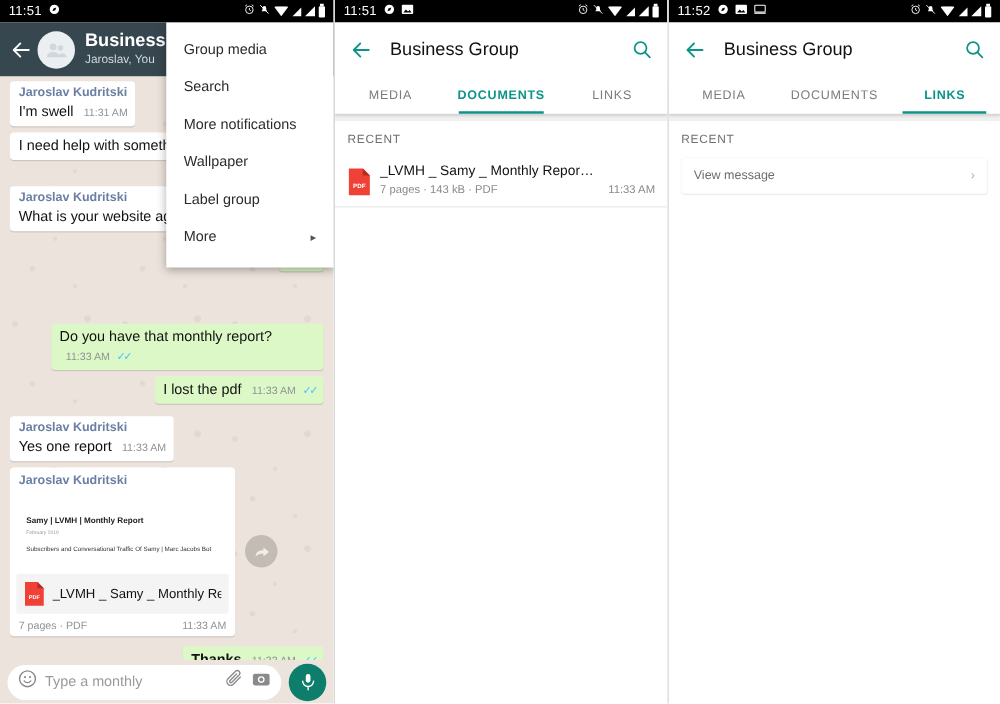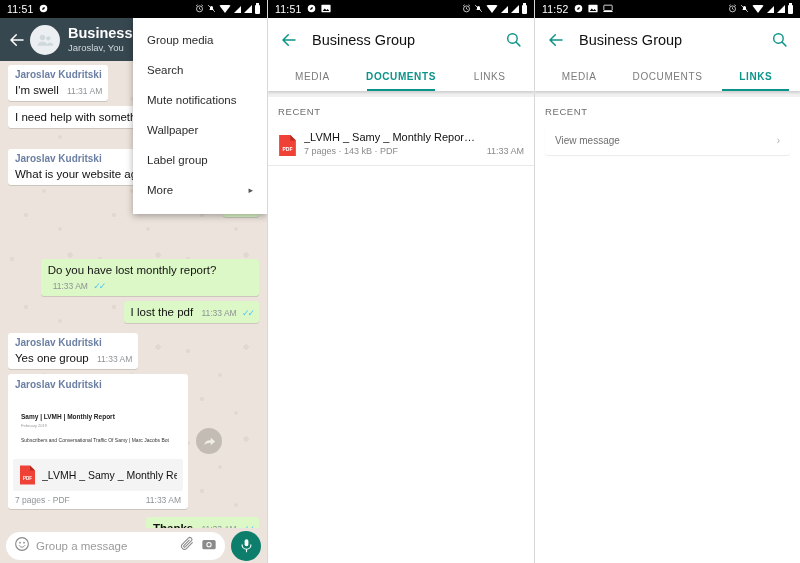--- a/index.html
+++ b/index.html
@@ -234,38 +234,38 @@
             <span class="btext">What is your website again</span>
           </div>
         </div>
 
         <div class="row out" style="margin-top:14px;">
           <span class="wwwchip">www</span>
         </div>
 
         <div class="row out" style="margin-top:42px;">
           <div class="bubble out">
-            <span class="btext">Do you have lost monthly report?</span>
+            <span class="btext">Do you have that monthly report?</span>
             <span class="meta">11:33 AM</span>
             <span class="ticks">✓✓</span>
           </div>
         </div>
 
         <div class="row out">
           <div class="bubble out">
             <span class="btext">I lost the pdf</span>
             <span class="meta">11:33 AM</span>
             <span class="ticks">✓✓</span>
           </div>
         </div>
 
         <div class="row" style="margin-top:10px;">
           <div class="bubble in">
             <div class="sender">Jaroslav Kudritski</div>
-            <span class="btext">Yes one group</span>
+            <span class="btext">Yes one report</span>
             <span class="meta">11:33 AM</span>
           </div>
         </div>
 
         <div class="row" style="margin-top:4px;">
           <div class="doc-bubble">
             <div class="sender" style="padding:1px 2px 0 2px;">Jaroslav Kudritski</div>
             <div class="doc-preview">
               <div class="dp-title">Samy | LVMH | Monthly Report</div>
               <div class="dp-date">February 2019</div>
@@ -307,21 +307,21 @@
     <div class="inputbar">
       <div class="input-pill">
         <span>
           <svg width="16" height="16" viewBox="0 0 24 24">
               <circle cx="12" cy="12" r="9.5" fill="none" stroke="#8a8a8a" stroke-width="1.7"></circle>
               <circle cx="9" cy="10" r="1.3" fill="#8a8a8a"></circle>
               <circle cx="15" cy="10" r="1.3" fill="#8a8a8a"></circle>
               <path d="M8 14.5c1 1.5 2.4 2.2 4 2.2s3-0.7 4-2.2" stroke="#8a8a8a" stroke-width="1.5" fill="none" stroke-linecap="round"></path>
             </svg>
         </span>
-        <span class="inp-placeholder">Group a message</span>
+        <span class="inp-placeholder">Type a monthly</span>
         <span>
           <svg width="16" height="16" viewBox="0 0 24 24">
               <path d="M20 10l-8.5 8.5a4.5 4.5 0 0 1-6.4-6.4l9-9a3 3 0 0 1 4.3 4.3l-9 9a1.5 1.5 0 0 1-2.1-2.1l8-8" stroke="#8a8a8a" stroke-width="1.6" fill="none" stroke-linecap="round"></path>
             </svg>
         </span>
         <span>
           <svg width="16" height="16" viewBox="0 0 24 24">
               <rect x="2" y="6" width="20" height="14" rx="2.5" fill="#8a8a8a"></rect>
               <circle cx="12" cy="13" r="4" fill="#fff"></circle>
               <circle cx="12" cy="13" r="2.4" fill="#8a8a8a"></circle>
@@ -337,21 +337,21 @@
     </div>
 
     <div class="menu">
       <div class="menu-item">
         <span>Group media</span>
       </div>
       <div class="menu-item">
         <span>Search</span>
       </div>
       <div class="menu-item">
-        <span>Mute notifications</span>
+        <span>More notifications</span>
       </div>
       <div class="menu-item">
         <span>Wallpaper</span>
       </div>
       <div class="menu-item">
         <span>Label group</span>
       </div>
       <div class="menu-item">
         <span>More</span>
         <span class="menu-caret">▸</span>

